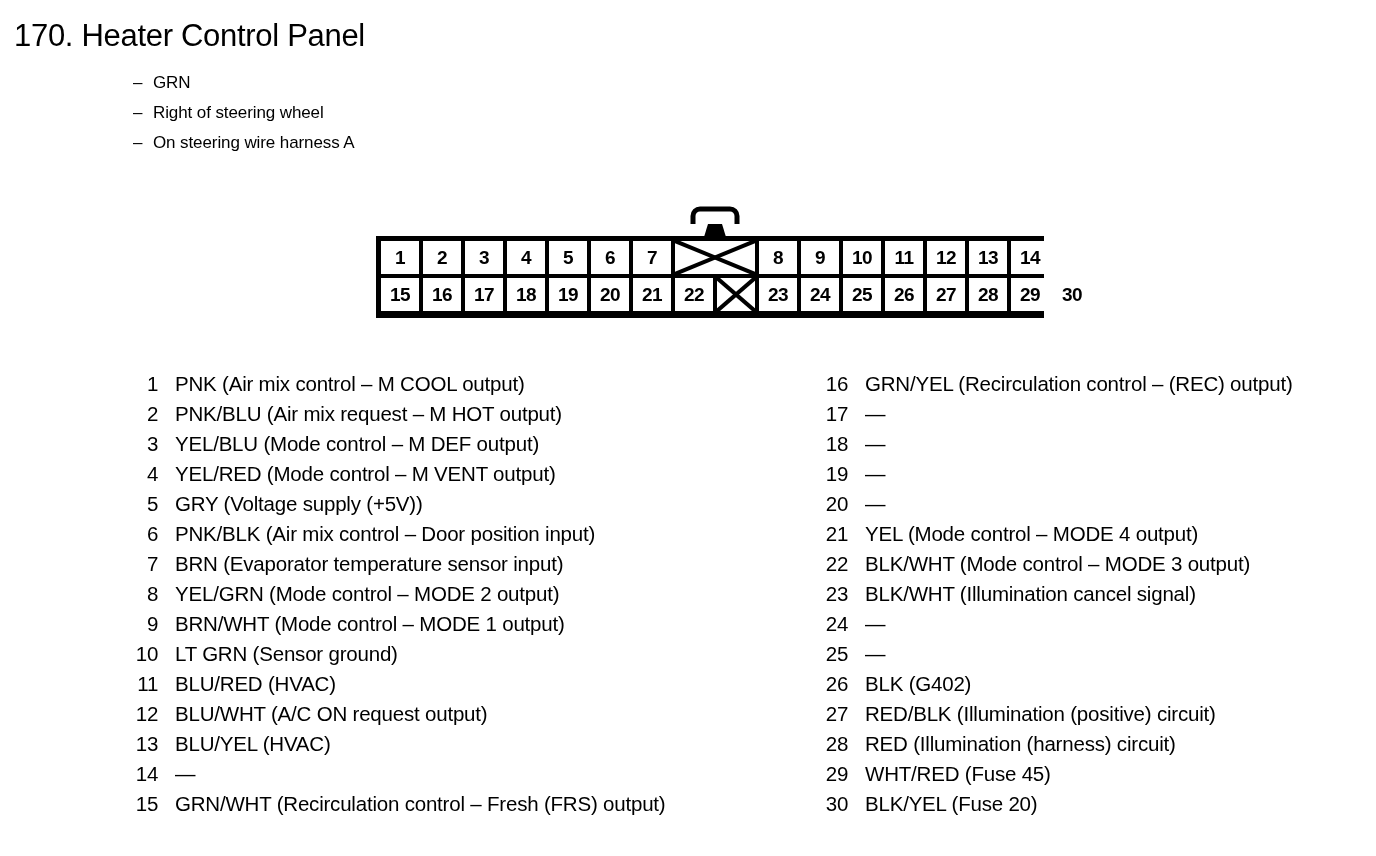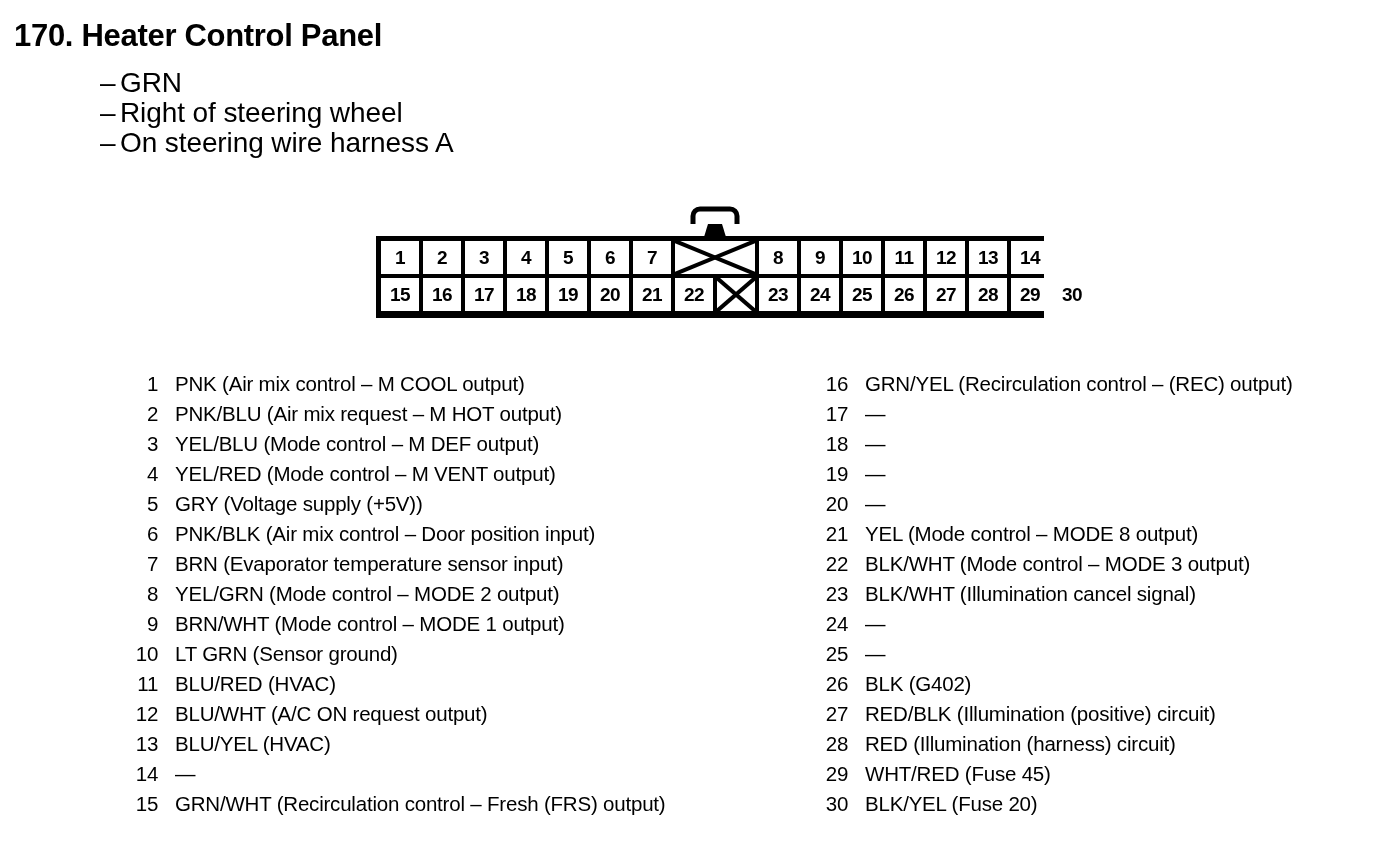--- a/index.html
+++ b/index.html
@@ -15,34 +15,35 @@
     color: #000000;
     overflow: hidden;
   }
 
   
   #page-title {
     position: absolute;
     left: 14px;
     top: 18px;
     font-size: 31px;
-    font-weight: bold;
+    font-weight: normal;
     letter-spacing: -0.3px;
     white-space: nowrap;
   }
   #subtitle-list {
     position: absolute;
     left: 100px;
     top: 68px;
   }
   .subtitle-row {
-    font-size: 28px;
+    font-size: 17px;
     line-height: 30px;
     white-space: nowrap;
     letter-spacing: -0.1px;
+    margin-left: 33px;
   }
   .subtitle-dash {
     display: inline-block;
     width: 20px;
   }
 
   
   #connector {
     position: absolute;
     left: 376px;
@@ -265,21 +266,21 @@
     <div class="pin-row">
       <span class="pin-num">19</span>
       <span class="pin-desc">—</span>
     </div>
     <div class="pin-row">
       <span class="pin-num">20</span>
       <span class="pin-desc">—</span>
     </div>
     <div class="pin-row">
       <span class="pin-num">21</span>
-      <span class="pin-desc">YEL (Mode control – MODE 8 output)</span>
+      <span class="pin-desc">YEL (Mode control – MODE 4 output)</span>
     </div>
     <div class="pin-row">
       <span class="pin-num">22</span>
       <span class="pin-desc">BLK/WHT (Mode control – MODE 3 output)</span>
     </div>
     <div class="pin-row">
       <span class="pin-num">23</span>
       <span class="pin-desc">BLK/WHT (Illumination cancel signal)</span>
     </div>
     <div class="pin-row">

